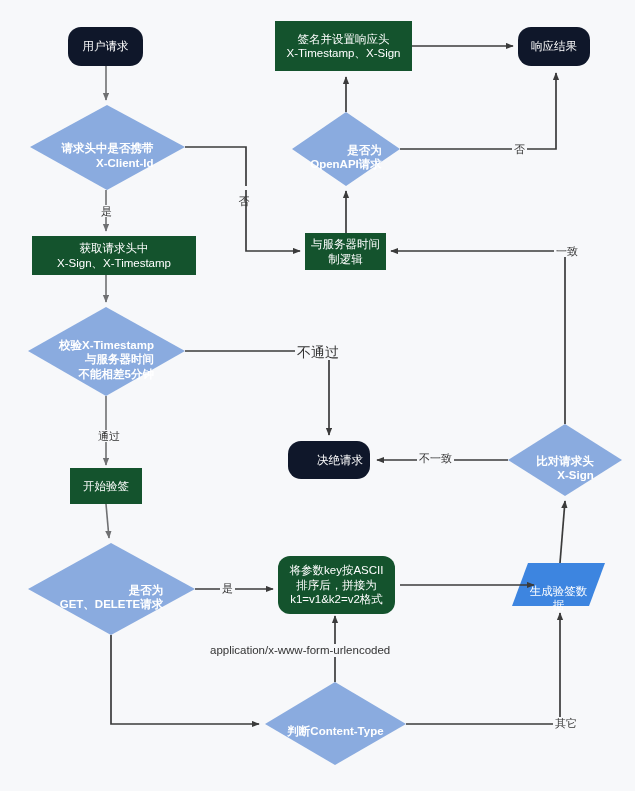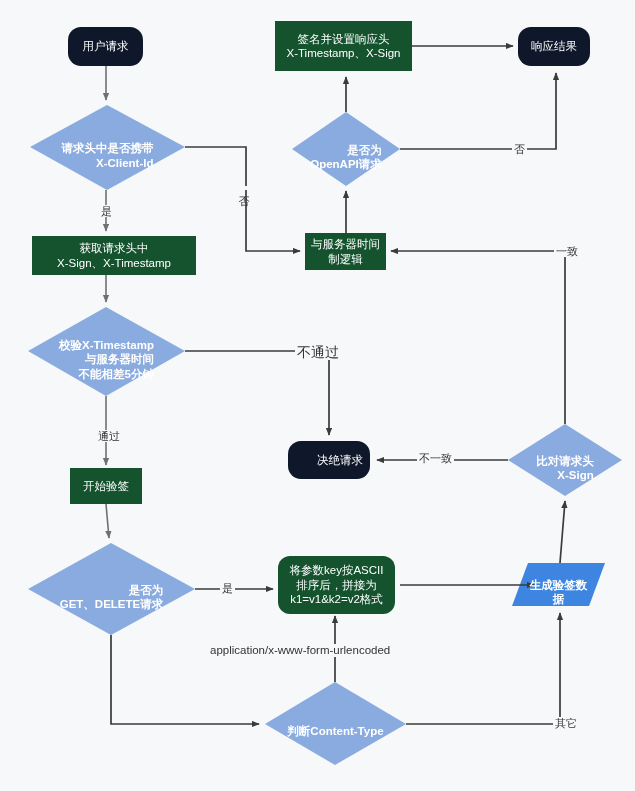--- a/index.html
+++ b/index.html
@@ -58,33 +58,32 @@
     z-index: 3;
     pointer-events: none;
     font-weight: bold;
   }
   .node-para {
     position: absolute;
     z-index: 2;
   }
   .node-para-label {
     position: absolute;
-    left: 0; top: 8px;
+    left: 0; top: 14px;
     width: 100%;
     height: 100%;
     display: flex;
     align-items: center;
     justify-content: center;
     text-align: center;
     color: #ffffff;
     line-height: 1.2;
     white-space: pre-line;
     z-index: 3;
     pointer-events: none;
-    font-weight: bold;
   }
   .edge-label {
     position: absolute;
     color: #333333;
     background: #f7f8fa;
     padding: 0 2px;
     white-space: nowrap;
     z-index: 4;
     line-height: 1.1;
   }

